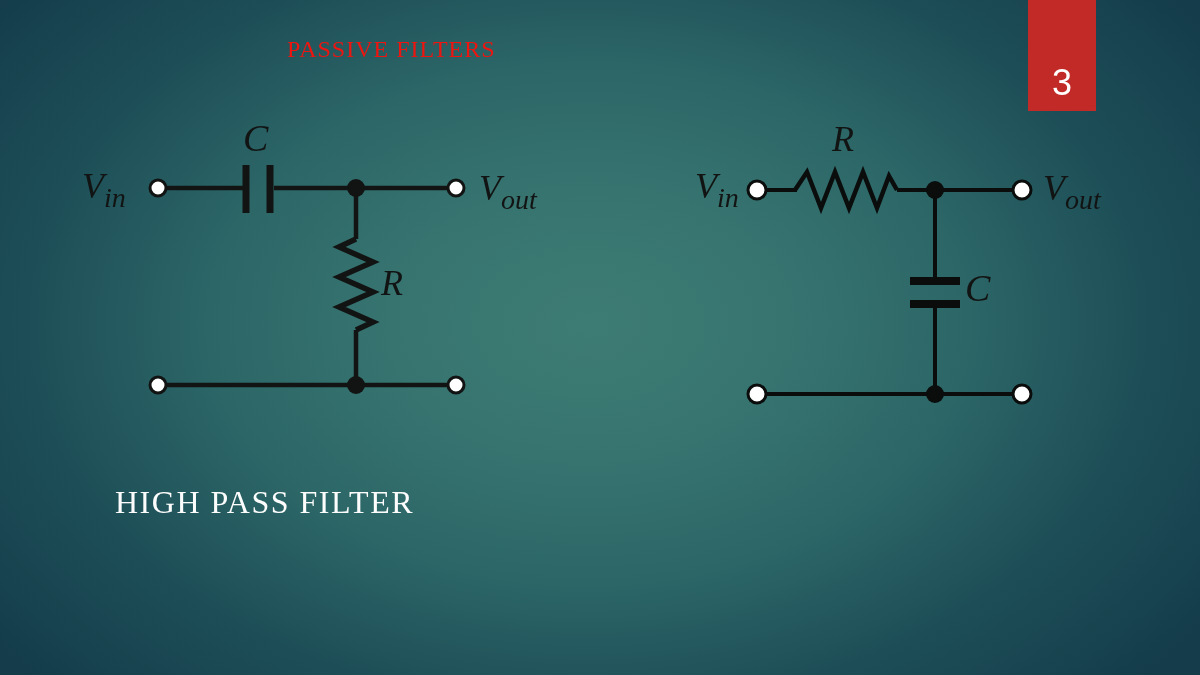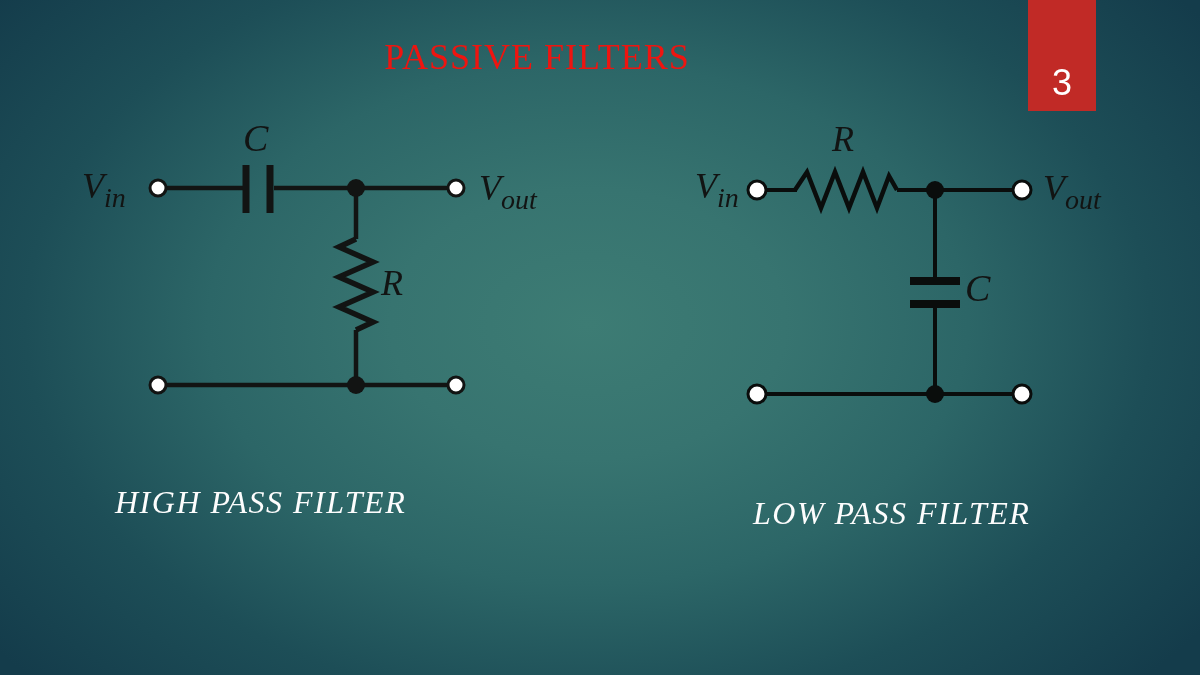--- a/index.html
+++ b/index.html
@@ -7,23 +7,23 @@
     position:relative;
     width:1200px;height:675px;
     overflow:hidden;
     background:
       radial-gradient(ellipse 760px 520px at 49% 48%,
         #3d7c74 0%, #377470 26%, #2c6667 50%, #1d4e57 74%, #143c4b 100%);
     font-family:"Liberation Serif","DejaVu Serif",serif;
   }
   .title{
     position:absolute;left:287px;top:36px;width:500px;
-    text-align:center;
+    text-align:left;
     color:#ee1510;
-    font-size:36px;
+    font-size:24px;
     letter-spacing:1px;
     white-space:nowrap;
   }
   .page-box{
     position:absolute;left:1028px;top:0;width:68px;height:111px;
     background:#c12a26;
     display:flex;align-items:flex-end;justify-content:center;
     padding-bottom:10px;box-sizing:border-box;
   }
   .page-box span{
@@ -48,21 +48,20 @@
     font-size:38px;
     line-height:1;
     white-space:nowrap;
   }
   .caption{
     position:absolute;
     color:#fdfdfd;
     font-size:32px;
     letter-spacing:1.5px;
     white-space:nowrap;
-    font-style:italic;
   }
 </style>
 </head>
 <body>
 
 <div class="slide">
 
   <div class="title">PASSIVE FILTERS</div>
 
   <div class="page-box">
@@ -120,15 +119,14 @@
 
   <div class="vlabel" style="left:695px;top:168px;">
     <span class="sym">V</span><span class="sub">in</span>
   </div>
   <div class="vlabel" style="left:1043px;top:170px;">
     <span class="sym">V</span><span class="sub">out</span>
   </div>
   <div class="comp-label" style="left:832px;top:121px;font-size:36px;">R</div>
   <div class="comp-label" style="left:965px;top:269px;">C</div>
 
-  <div class="caption" style="left:753px;top:495px;">LOW PASS FILTER</div>
 
 </div>
 
 </body></html>

